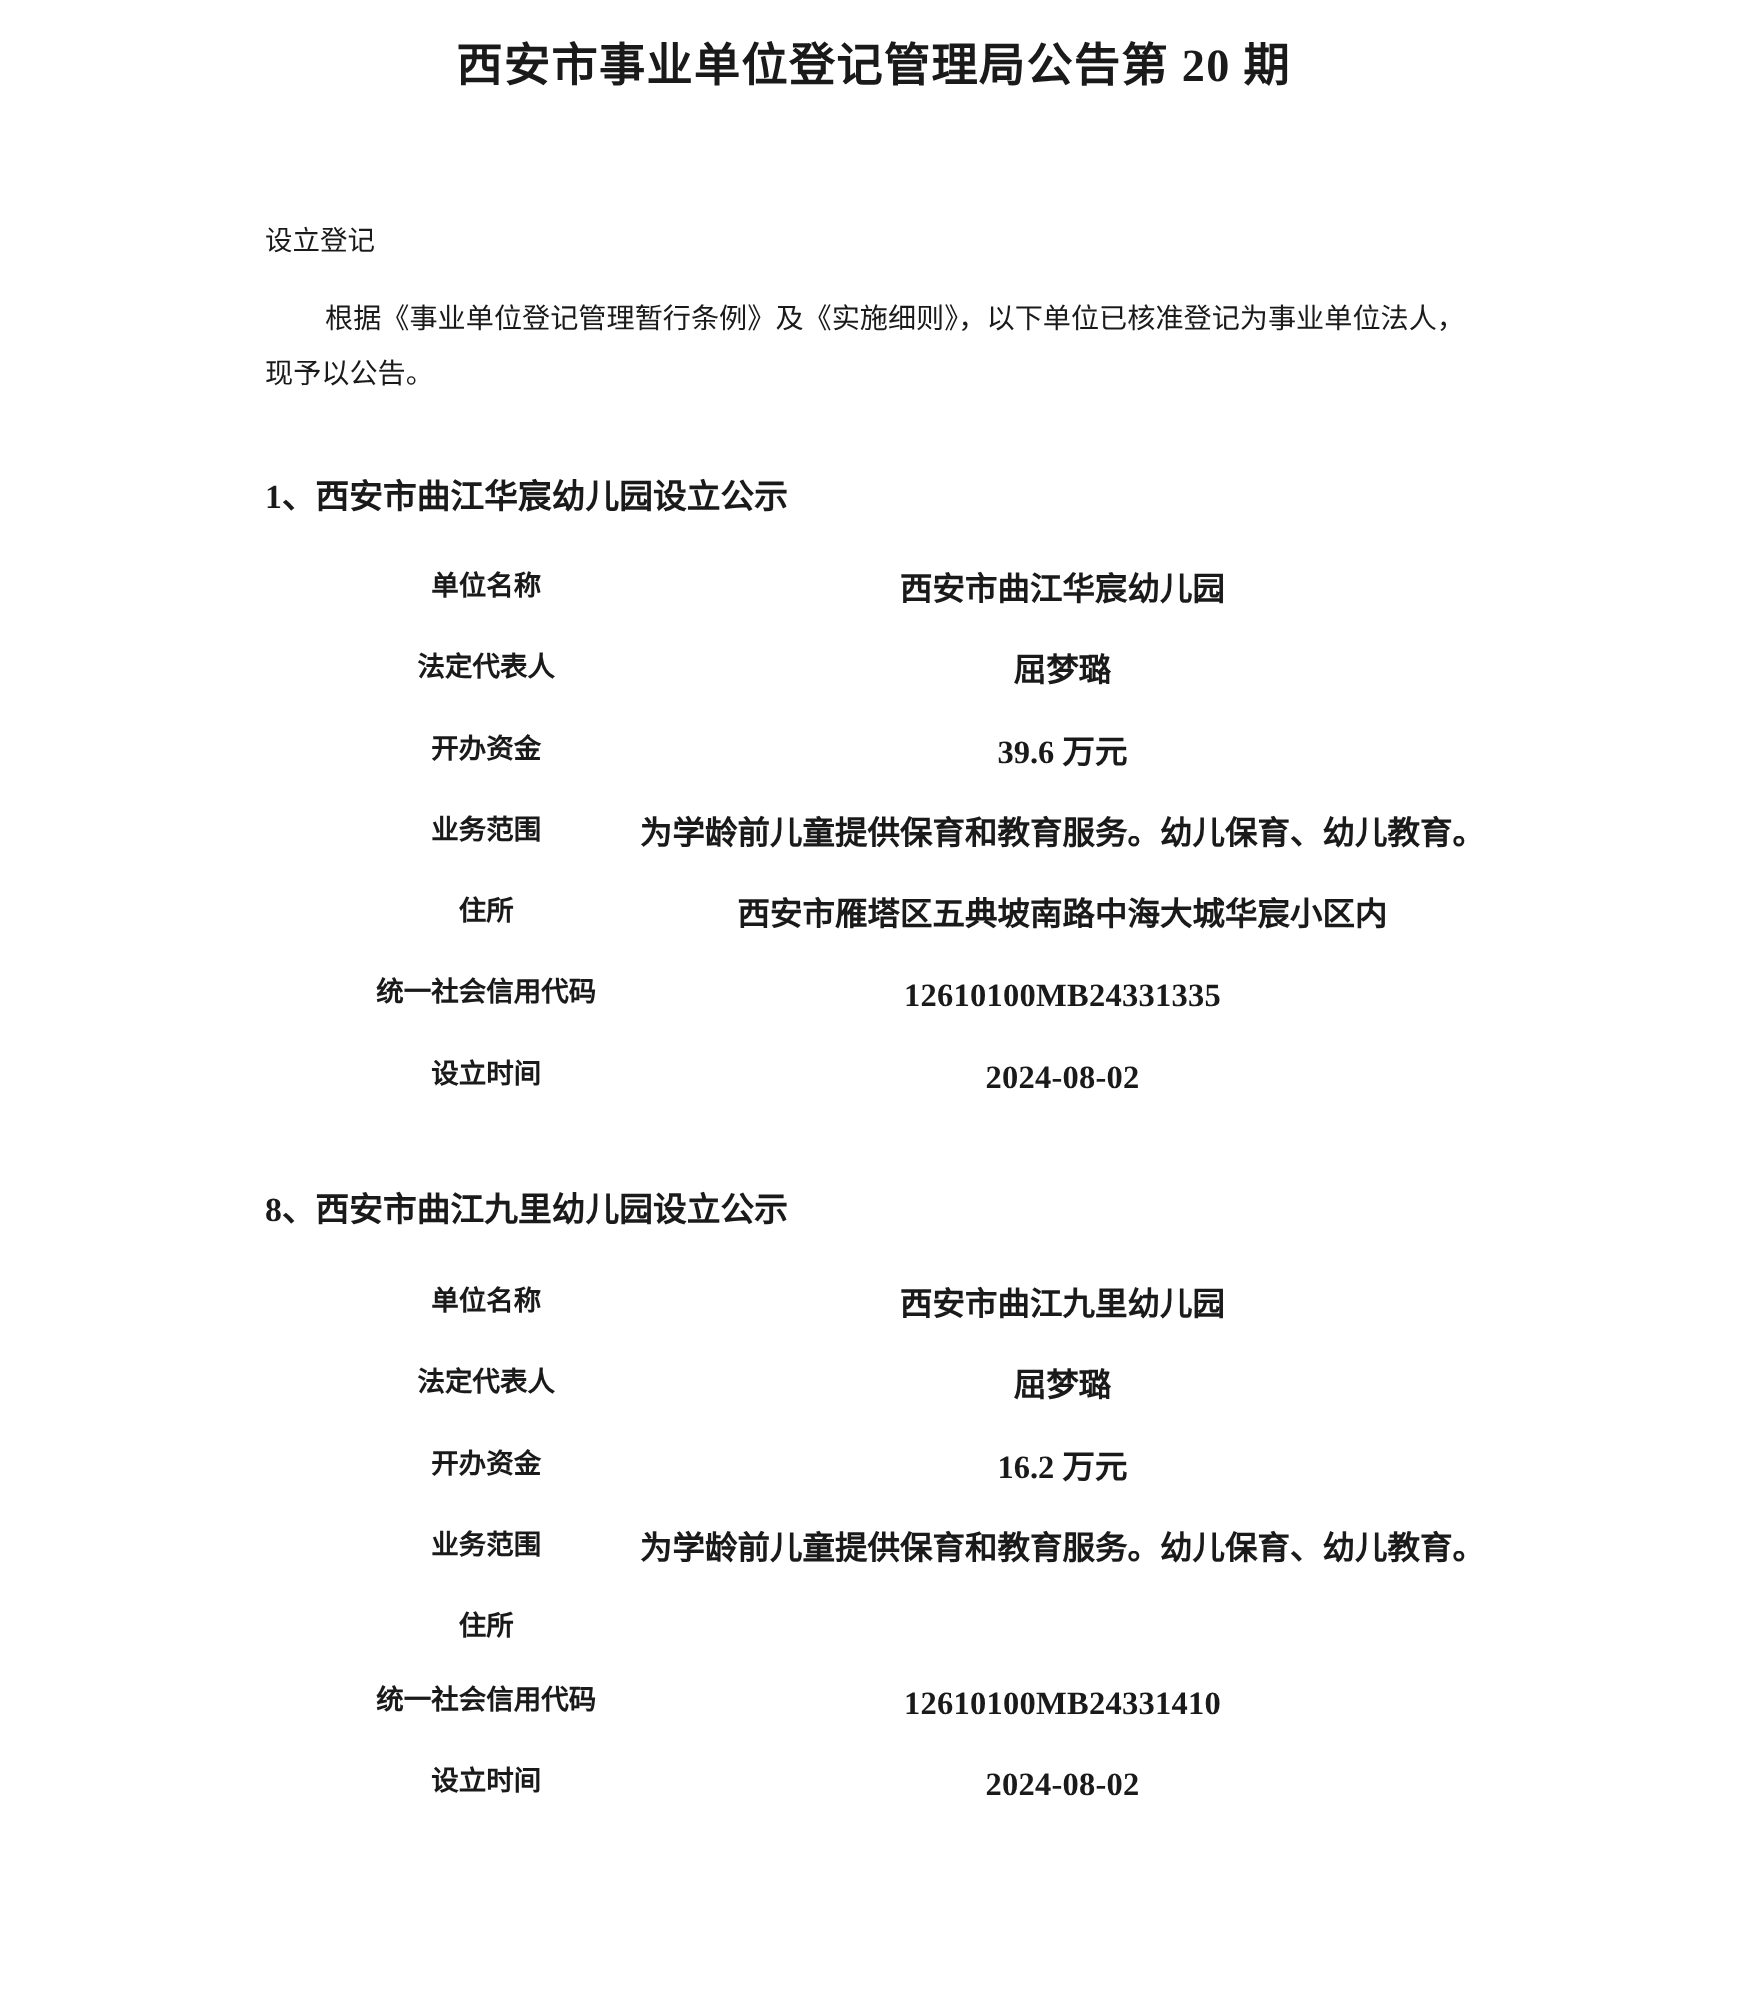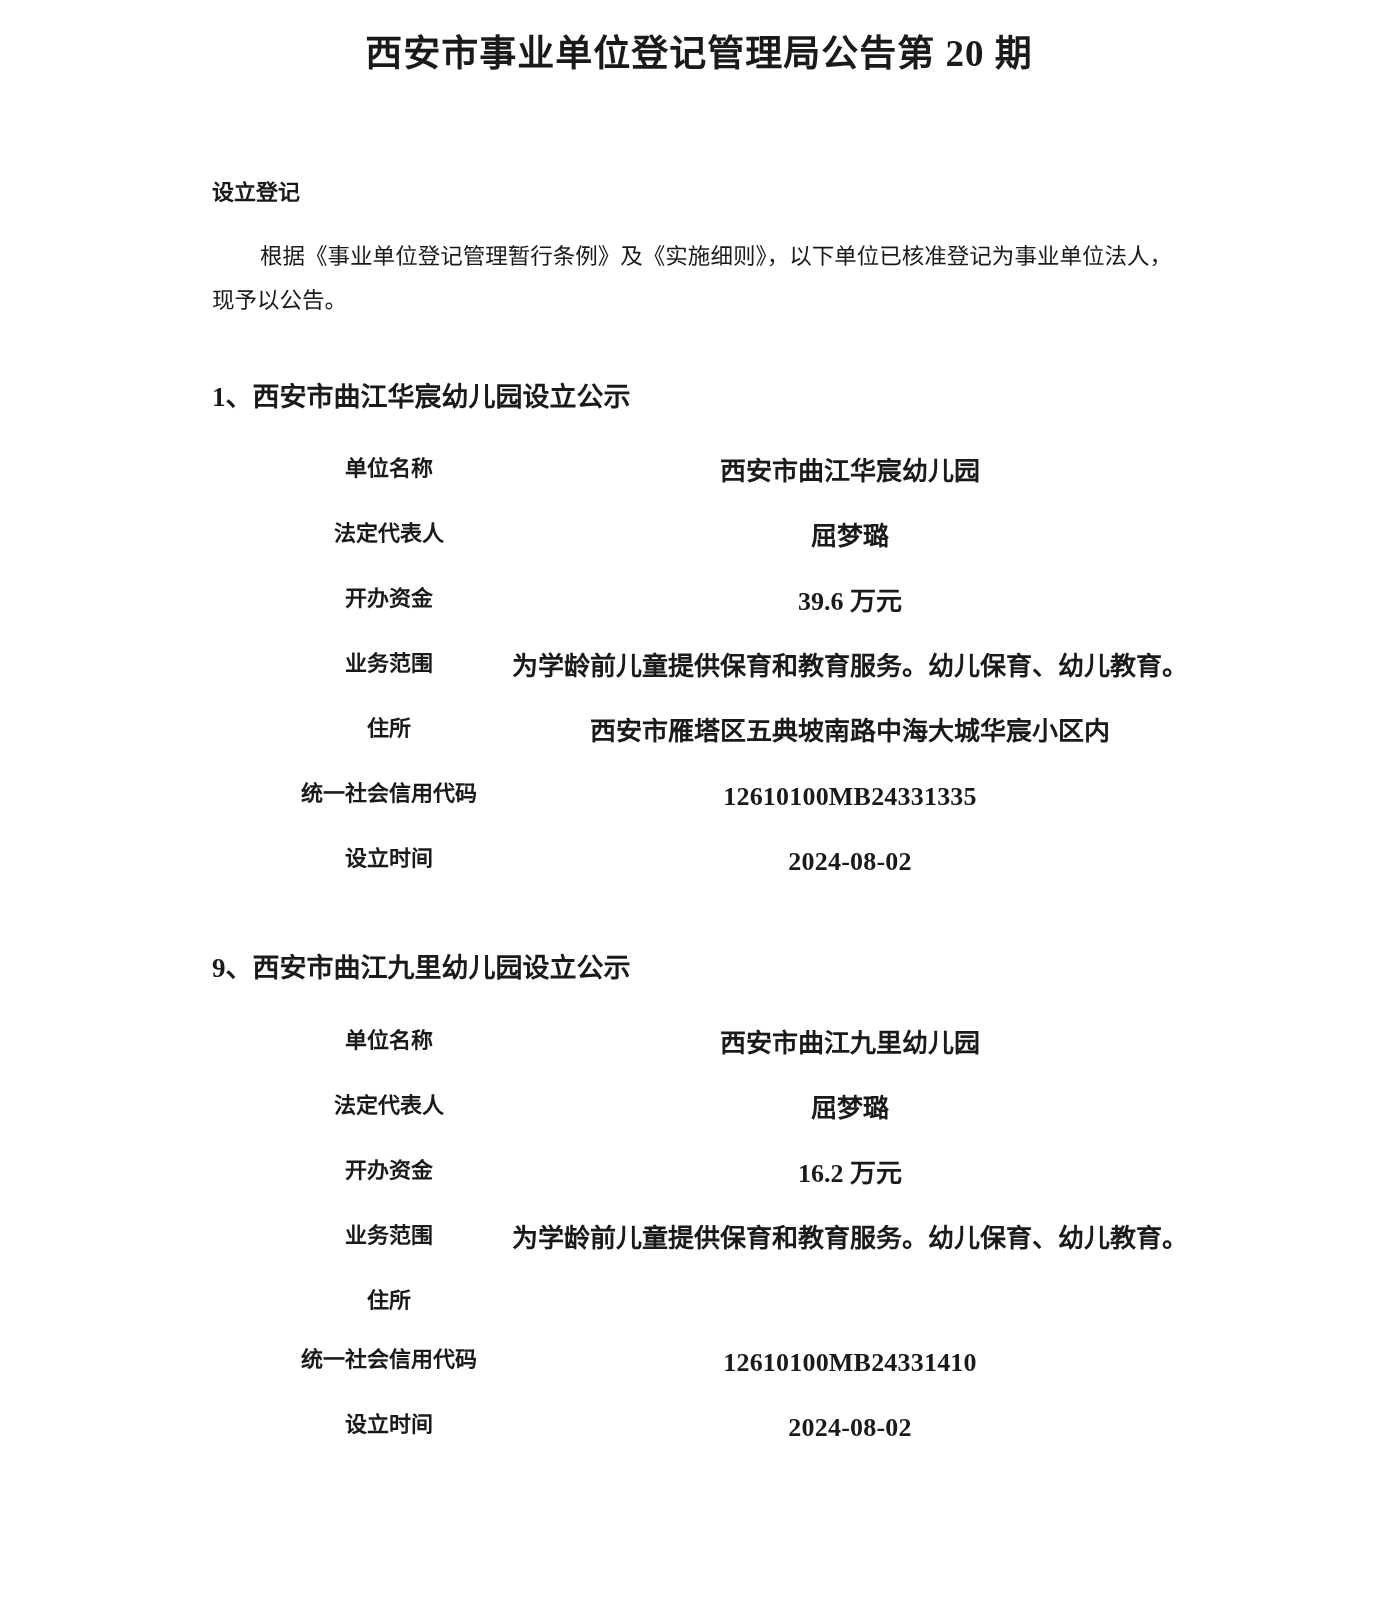--- a/index.html
+++ b/index.html
@@ -24,30 +24,31 @@
     text-align: center;
     font-size: 37px;
     font-weight: bold;
     letter-spacing: 1px;
     margin: 18px 0 0 0;
     padding: 10px 0 0 0;
     line-height: 1.4;
   }
   .section-heading {
     font-size: 22px;
-    font-weight: bold;
+    font-weight: normal;
     margin: 96px 8px 0 212px;
     line-height: 1.5;
   }
   .intro {
     font-size: 22.5px;
     line-height: 1.95;
     margin: 26px 212px 0 212px;
     width: 960px;
     text-align: justify;
+    font-family: Liberation Mono, monospace;
   }
   .intro .indent {
     display: inline-block;
     width: 48px;
   }
   .entry {
     margin-top: 54px;
   }
   .entry-title {
     font-size: 27px;
@@ -122,21 +123,21 @@
         <div class="field-value mono">12610100MB24331335</div>
       </div>
       <div class="field-row">
         <div class="field-label">设立时间</div>
         <div class="field-value mono">2024-08-02</div>
       </div>
     </div>
   </section>
 
   <section class="entry">
-    <h3 class="entry-title">9、西安市曲江九里幼儿园设立公示</h3>
+    <h3 class="entry-title">8、西安市曲江九里幼儿园设立公示</h3>
     <div class="fields">
       <div class="field-row">
         <div class="field-label">单位名称</div>
         <div class="field-value">西安市曲江九里幼儿园</div>
       </div>
       <div class="field-row">
         <div class="field-label">法定代表人</div>
         <div class="field-value">屈梦璐</div>
       </div>
       <div class="field-row">

